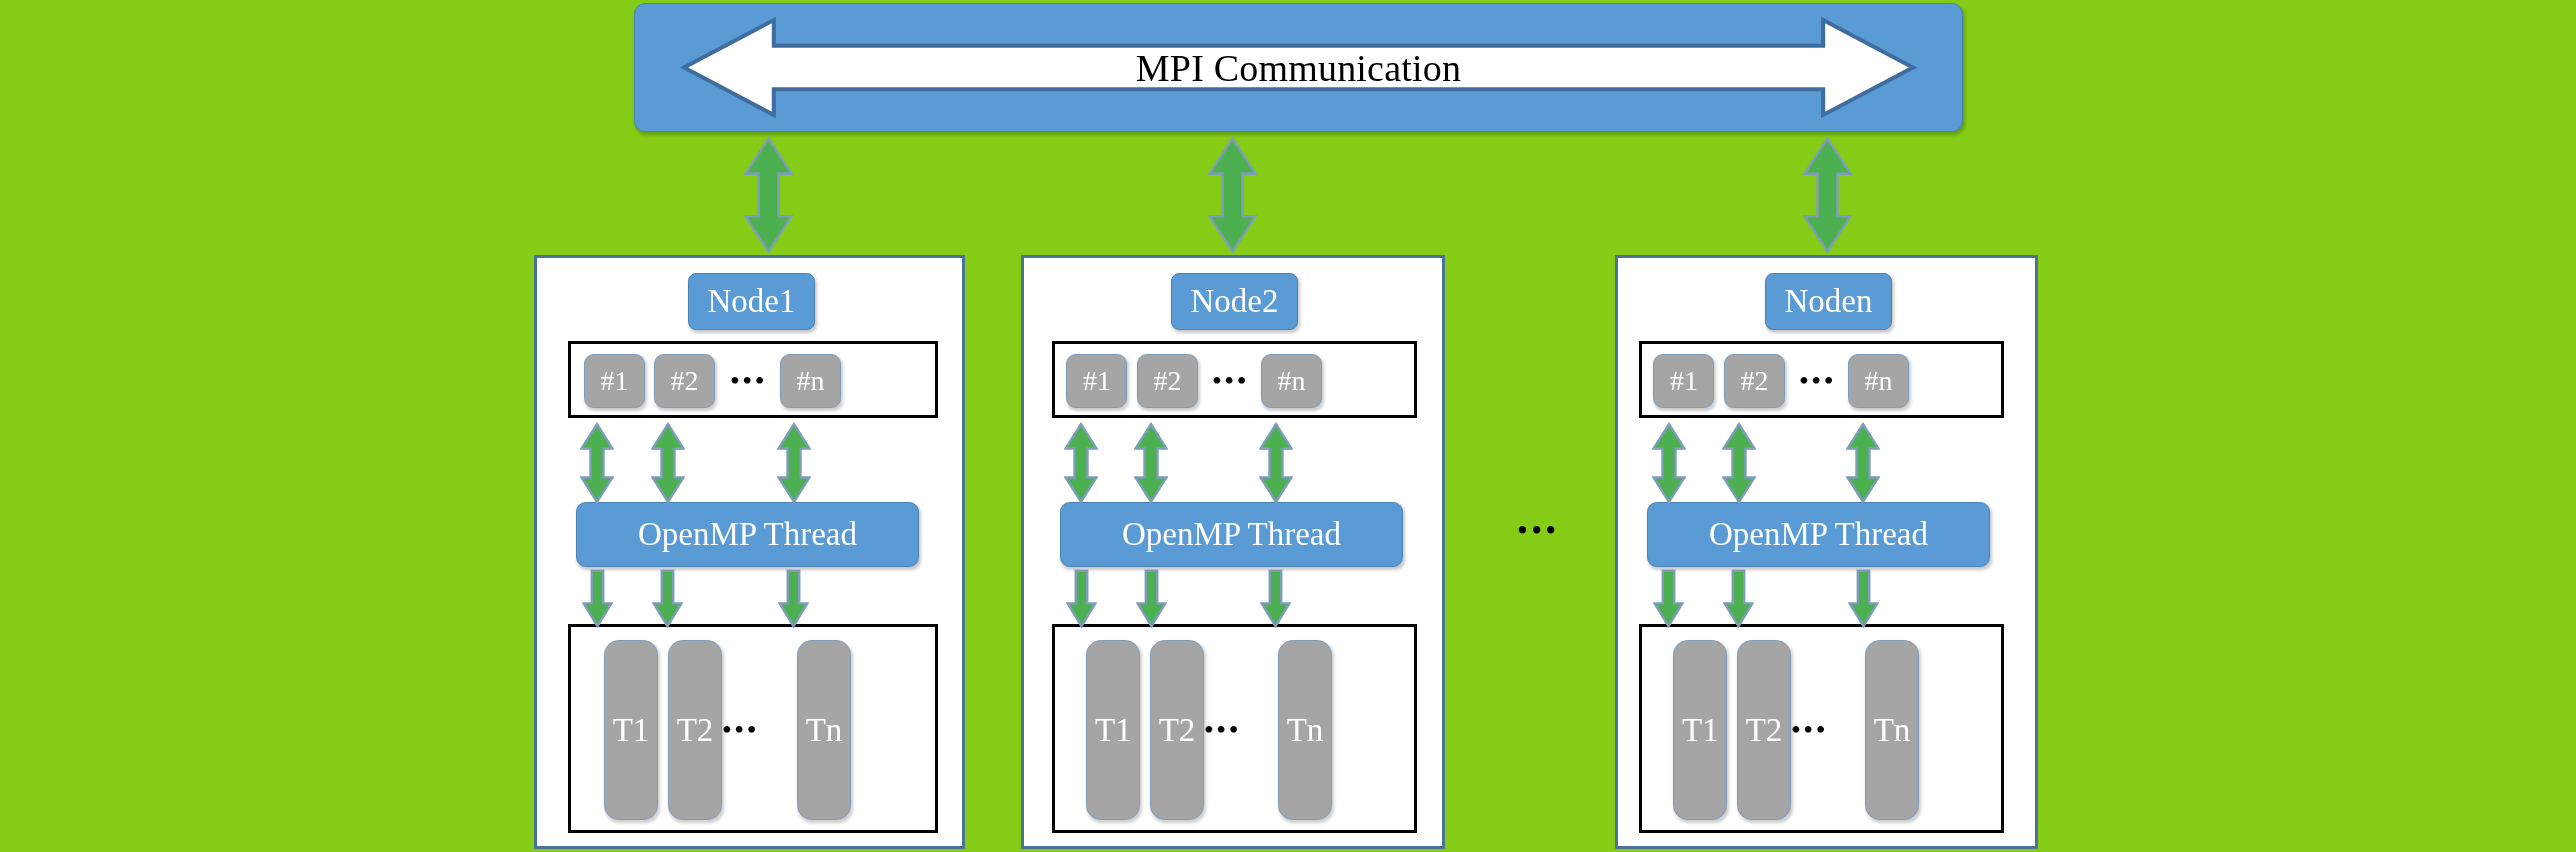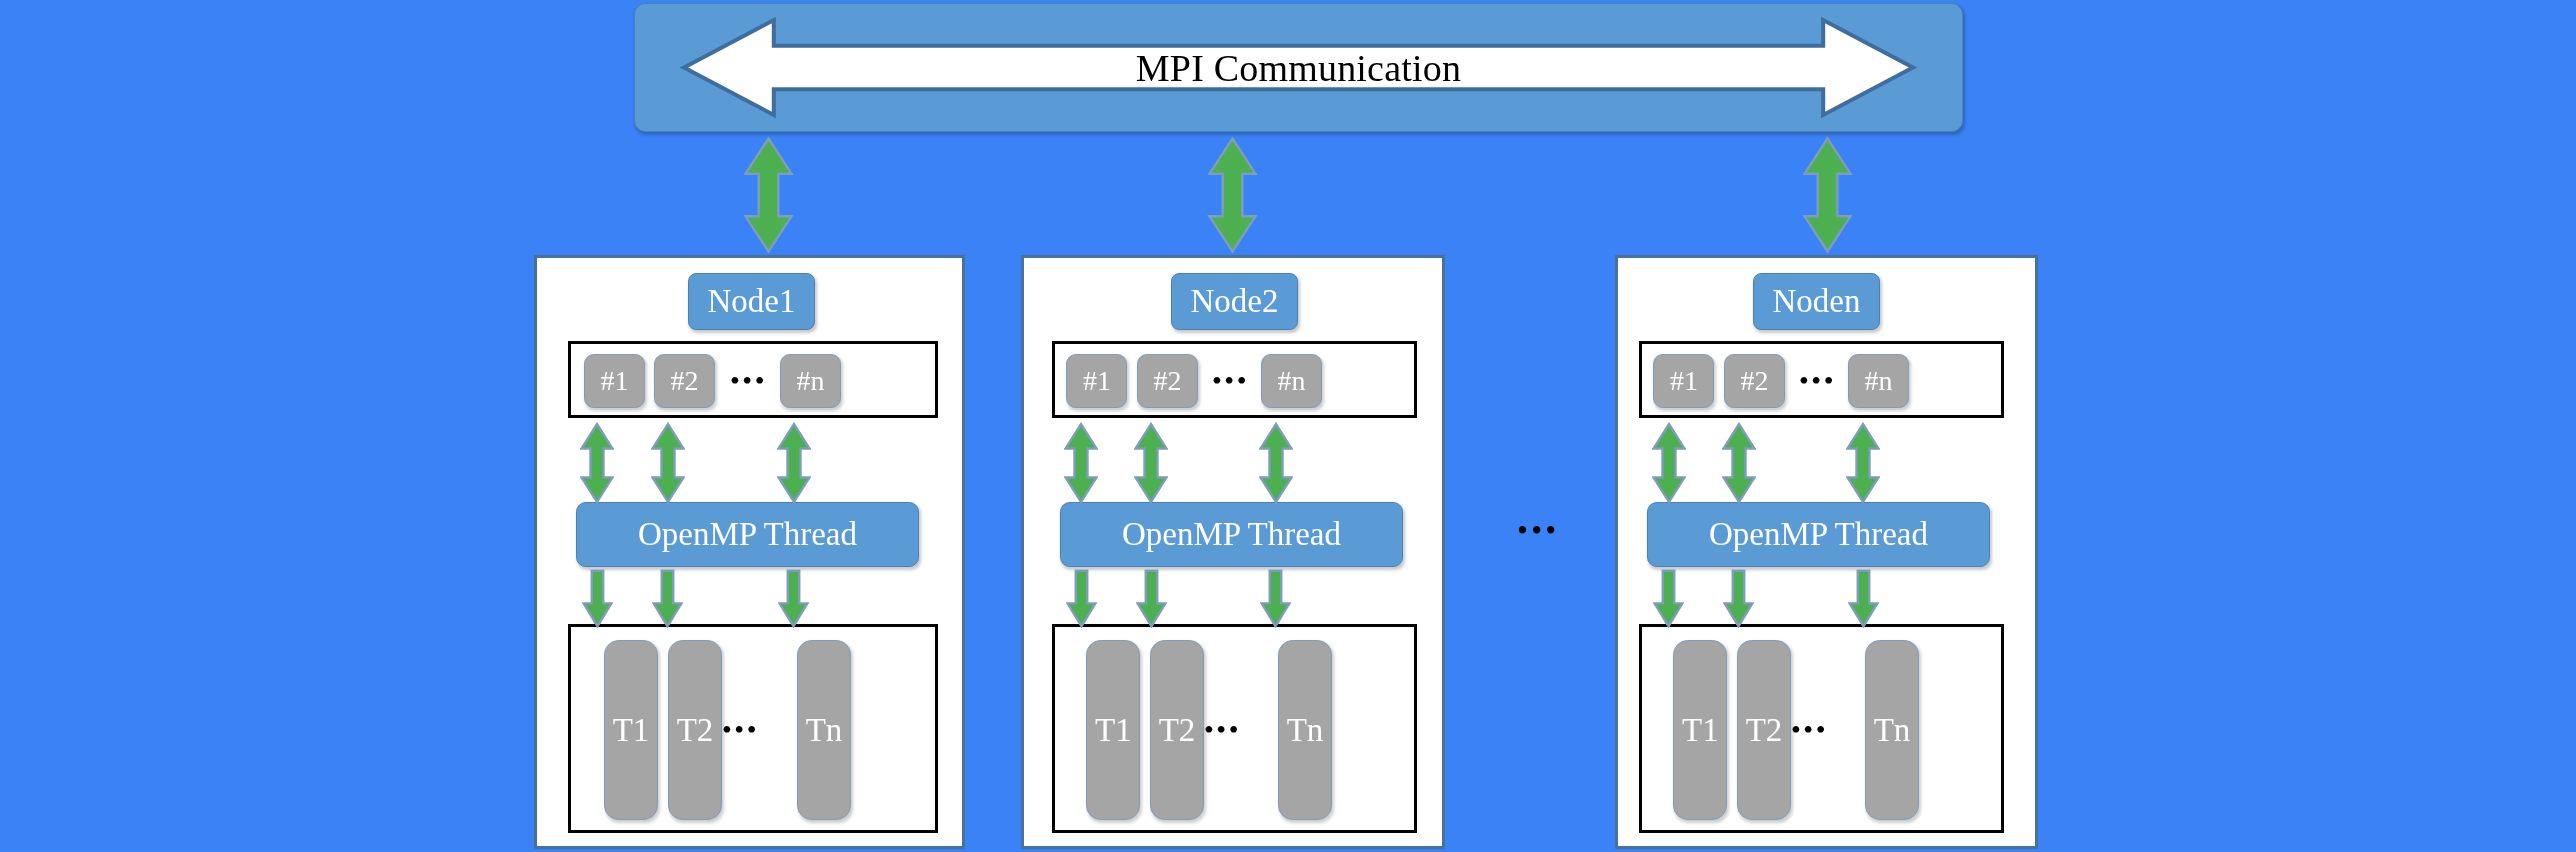--- a/index.html
+++ b/index.html
@@ -7,21 +7,21 @@
     padding: 0;
     background: #ffffff;
   }
   body {
     font-family: "Liberation Serif", "DejaVu Serif", serif;
   }
   #canvas {
     position: relative;
     width: 2576px;
     height: 852px;
-    background: #3b82f6;
+    background: #84cc16;
     overflow: hidden;
   }
 
   
   .mpi-banner {
     position: absolute;
     left: 634px;
     top: 3.3px;
     width: 1329px;
     height: 129px;
@@ -296,21 +296,21 @@
       <div class="thread-chip" style="left:75px; top:13px; width:54px; height:180px;">T2</div>
       <div class="ellipsis-dots" style="left:137px; top:13px; width:61px; height:180px;">•••</div>
       <div class="thread-chip" style="left:203px; top:13px; width:54px; height:180px;">Tn</div>
     </div>
   </div>
 
   <div class="node-gap-dots" style="left:1517px; top:515px;">•••</div>
 
   <div class="node-box" style="left:1615px; width:423px;">
 
-    <div class="node-label" style="left:135px; top:14.7px; width:127px; height:57px;">Noden</div>
+    <div class="node-label" style="left:147px; top:14.7px; width:127px; height:57px;">Noden</div>
 
     <div class="core-strip" style="left:21px; top:83px; width:365px; height:77px;">
       <div class="core-chip" style="left:11.4px; top:9.8px; width:61px; height:54px;">#1</div>
       <div class="core-chip" style="left:82px; top:9.8px; width:61px; height:54px;">#2</div>
       <div class="ellipsis-dots" style="left:150px; top:9.8px; width:51px; height:54px;">•••</div>
       <div class="core-chip" style="left:206px; top:9.8px; width:61px; height:54px;">#n</div>
     </div>
 
     <div class="garrow" style="left:34px; top:164px; width:34px; height:82px;">
       <svg width="34" height="82" viewBox="0 0 42 100">

